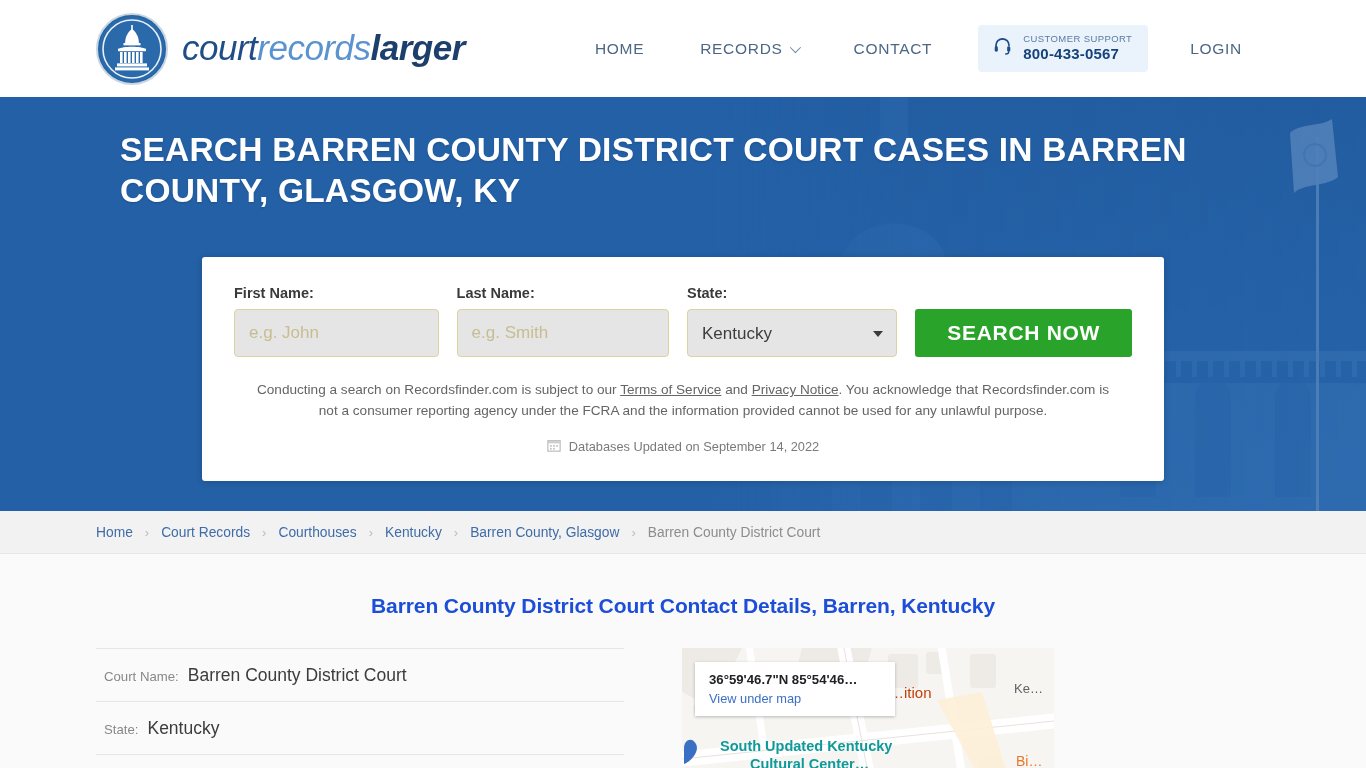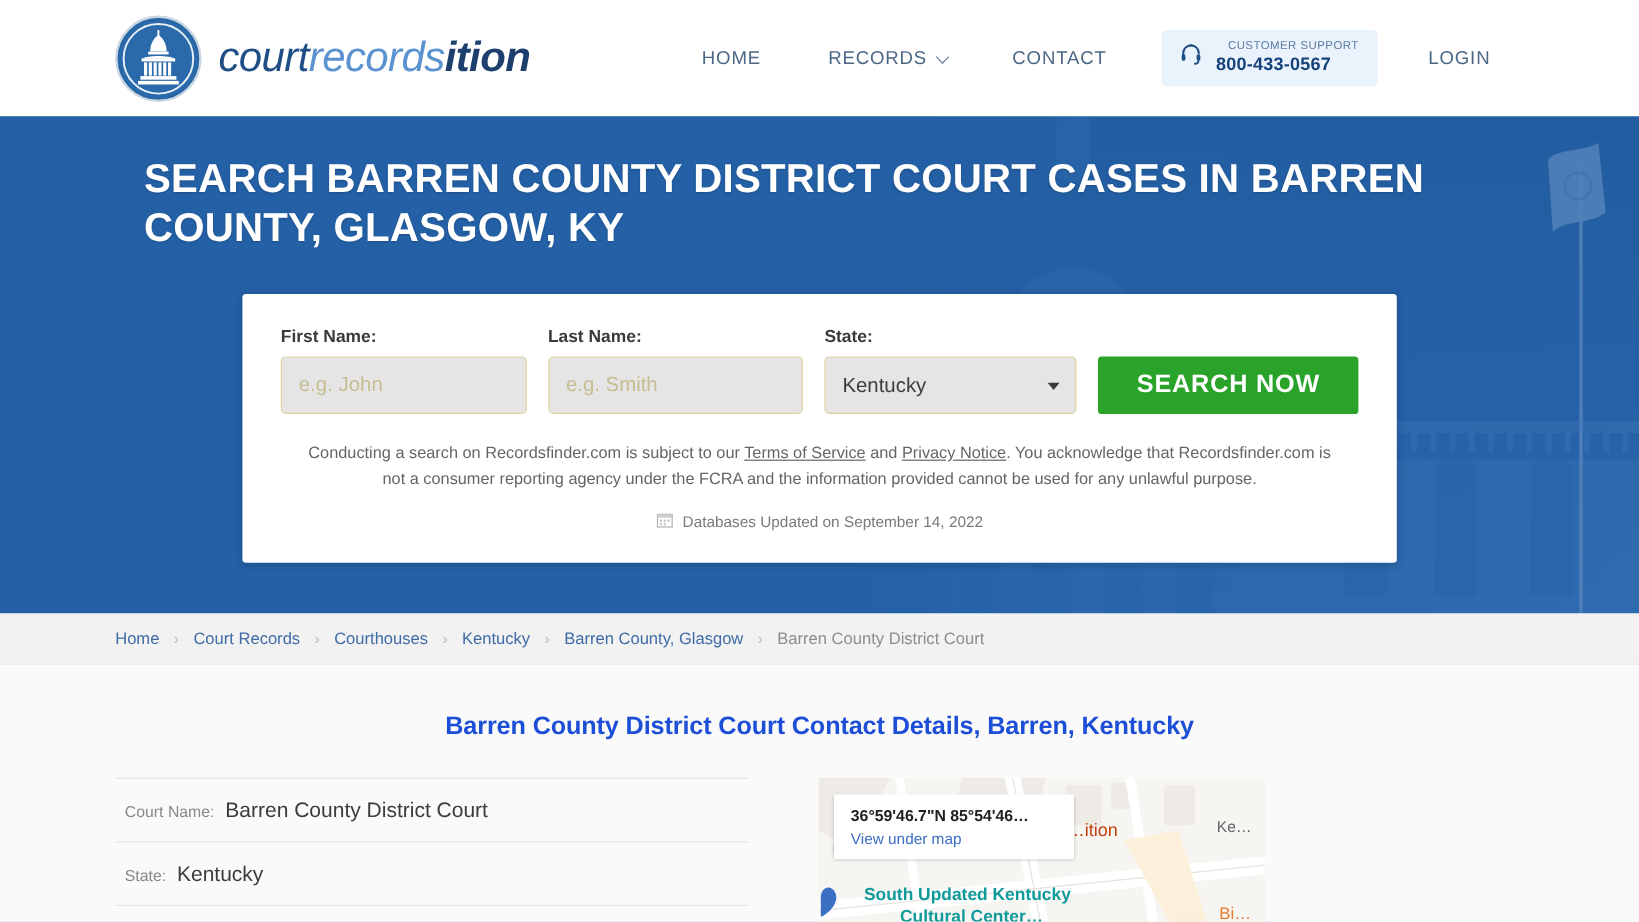--- a/index.html
+++ b/index.html
@@ -94,21 +94,20 @@
     margin: 0 14px 0 18px;
     cursor: pointer;
   }
   .support-icon { flex: 0 0 auto; }
   .support-lines { line-height: 1.15; }
   .support-label {
     font-size: 9.5px;
     letter-spacing: 0.4px;
     color: #5a7ba3;
     display: block;
-    margin-left: 10px;
   }
   .support-phone {
     font-size: 15px;
     font-weight: 700;
     color: #15427a;
     display: block;
     letter-spacing: 0.2px;
   }
 
   
@@ -134,21 +133,21 @@
     font-weight: 700;
     letter-spacing: 0.2px;
     line-height: 1.21;
     padding: 33px 120px 0 120px;
     margin: 0;
     text-shadow: 0 1px 2px rgba(0,0,0,0.18);
   }
 
   .search-panel {
     position: absolute;
-    left: 202px; top: 148px;
+    left: 202px; top: 160px;
     width: 962px;
     background: #ffffff;
     border-radius: 3px;
     padding: 28px 32px 26px 32px;
     box-shadow: 0 1px 7px rgba(0,0,0,0.18);
   }
   .fields-row {
     display: flex;
     align-items: flex-end;
     gap: 18px;
@@ -347,21 +346,21 @@
           <rect x="30" y="37" width="2.6" height="11"></rect>
           <rect x="34" y="37" width="2.6" height="11"></rect>
           <rect x="38" y="37" width="2.6" height="11"></rect>
           <rect x="42" y="37" width="2.6" height="11"></rect>
           <rect x="19" y="48.4" width="30" height="3"></rect>
           <rect x="17" y="52.4" width="34" height="3"></rect>
         </g>
       </svg>
     </div>
     <div class="logo-text">
-      <span class="logo-court">court</span><span class="logo-records">records</span><span class="logo-finder">ition</span>
+      <span class="logo-court">court</span><span class="logo-records">records</span><span class="logo-finder">larger</span>
     </div>
   </div>
 
   <nav class="main-nav">
     <a class="nav-link">HOME</a>
     <a class="nav-link">
       <span>RECORDS</span>
       <span class="chev"></span>
     </a>
     <a class="nav-link">CONTACT</a>

